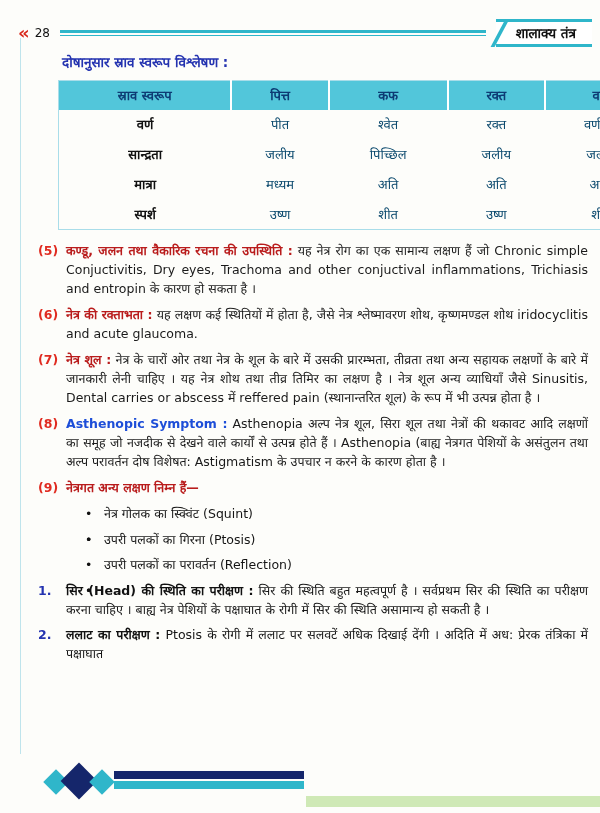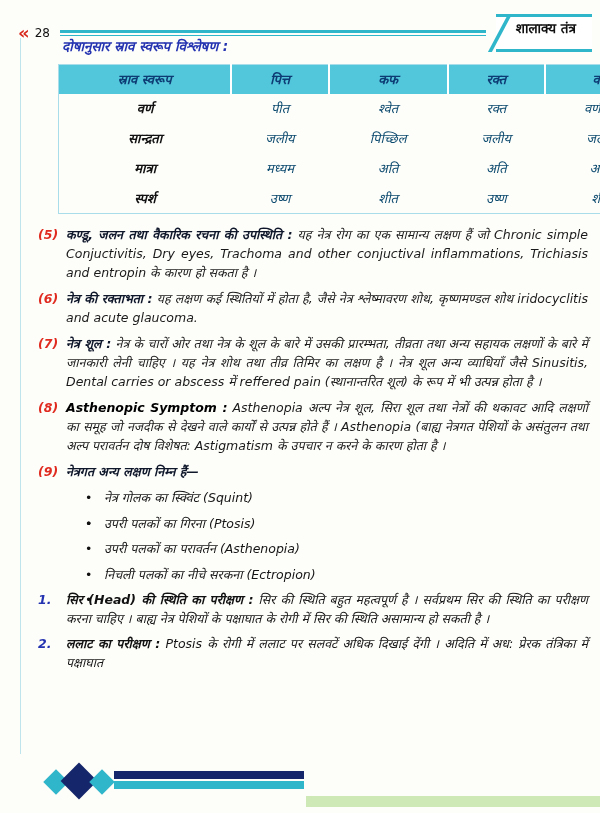--- a/index.html
+++ b/index.html
@@ -8,41 +8,41 @@
   .page { position:relative; width:600px; height:813px; background:#fdfdfa; overflow:hidden; color:#151515; }
 
   
   .v-rule { position:absolute; left:20px; top:38px; height:716px; width:1px; background:#bfe4ec; }
 
   
   .page-header { position:absolute; top:20px; left:18px; right:8px; height:26px; display:flex; align-items:center; }
   .ornament { color:#d8281c; font-size:18px; font-weight:bold; line-height:1; margin-right:5px; }
   .page-number { font-size:12px; font-weight:normal; color:#111; }
   .header-rule { flex:1; height:6px; border-top:3px solid #2fb6ca; border-bottom:1px solid #2fb6ca; margin:0 10px; }
-  .badge { position:relative; border-top:3px solid #2fb6ca; border-bottom:3px solid #2fb6ca; background:#fff; padding:2px 16px 12px 20px; font-size:13.5px; font-weight:bold; color:#111; }
+  .badge { position:relative; border-top:3px solid #2fb6ca; border-bottom:3px solid #2fb6ca; background:#fff; padding:2px 16px 2px 20px; font-size:13.5px; font-weight:bold; color:#111; }
   .badge::before { content:""; position:absolute; left:2px; top:-3px; bottom:-3px; width:4px; background:#2fb6ca; transform:skewX(-28deg); }
 
   
-  .content { position:absolute; top:36px; left:38px; width:550px; font-size:12.5px; line-height:1.52; text-align:justify;font-style:italic; }
+  .content { position:absolute; top:52px; left:38px; width:550px; font-size:12.5px; line-height:1.52; text-align:justify; }
 
   .section-heading { margin-left:24px; color:#2433b0; font-weight:bold; font-size:13.5px; margin-bottom:7px; text-align:left; }
 
   
   .sr-table { margin-left:20px; width:600px; border-collapse:collapse; margin-bottom:11px; border:1px solid #a9dde9; text-align:center; }
   .sr-table th { background:#52c6da; color:#0d3b74; font-weight:bold; font-size:13px; padding:5px 2px; }
   .sr-table th + th { border-left:2px solid #fff; }
   .sr-table td { font-size:13px; padding:5px 2px; color:#0c4a6e; }
   .sr-table td.rowhead { font-weight:bold; color:#111;margin-left:32px; }
 
   
   .point { position:relative; padding-left:28px; margin-bottom:7px; }
   .pnum { position:absolute; left:0; top:0; color:#e02b20; font-weight:bold; }
   .ptitle { font-weight:bold; }
-  .t-blue { color:#0f172a; }
-  .t-magenta { color:#000000; }
+  .t-blue { color:#b91c1c; }
+  .t-magenta { color:#1d4ed8; }
   .pbody { color:#1a1a1a; }
 
   
   .bullets { margin:2px 0 6px 0; }
   .bullet-item { position:relative; padding-left:66px; margin-bottom:6.5px; text-align:left; }
   .bullet-item .dot { position:absolute; left:47px; top:0; color:#111; }
 
   
   .exam-heading { margin-bottom:7px; }
   .ehead { font-weight:bold; color:#2433b0; }
@@ -157,25 +157,24 @@
       </div>
       <div class="bullet-item">
         <span class="dot">•</span>
       </div>
       <div class="bullet-item">
         <span class="dot">•</span>
         <span>उपरी पलकों का गिरना (Ptosis)</span>
       </div>
       <div class="bullet-item">
         <span class="dot">•</span>
-        <span>उपरी पलकों का परावर्तन (Asthenopia)</span>
-      </div>
-      <div class="bullet-item">
-        <span class="dot">•</span>
-        <span>निचली पलकों का नीचे सरकना (Ectropion)</span>
+        <span>उपरी पलकों का परावर्तन (Reflection)</span>
+      </div>
+      <div class="bullet-item">
+        <span class="dot">•</span>
       </div>
       <div class="bullet-item">
         <span class="dot">•</span>
       </div>
     </div>
 
 
     <div class="step">
       <span class="snum">1.</span>
       <span class="stitle">सिर (Head) की स्थिति का परीक्षण :</span>

